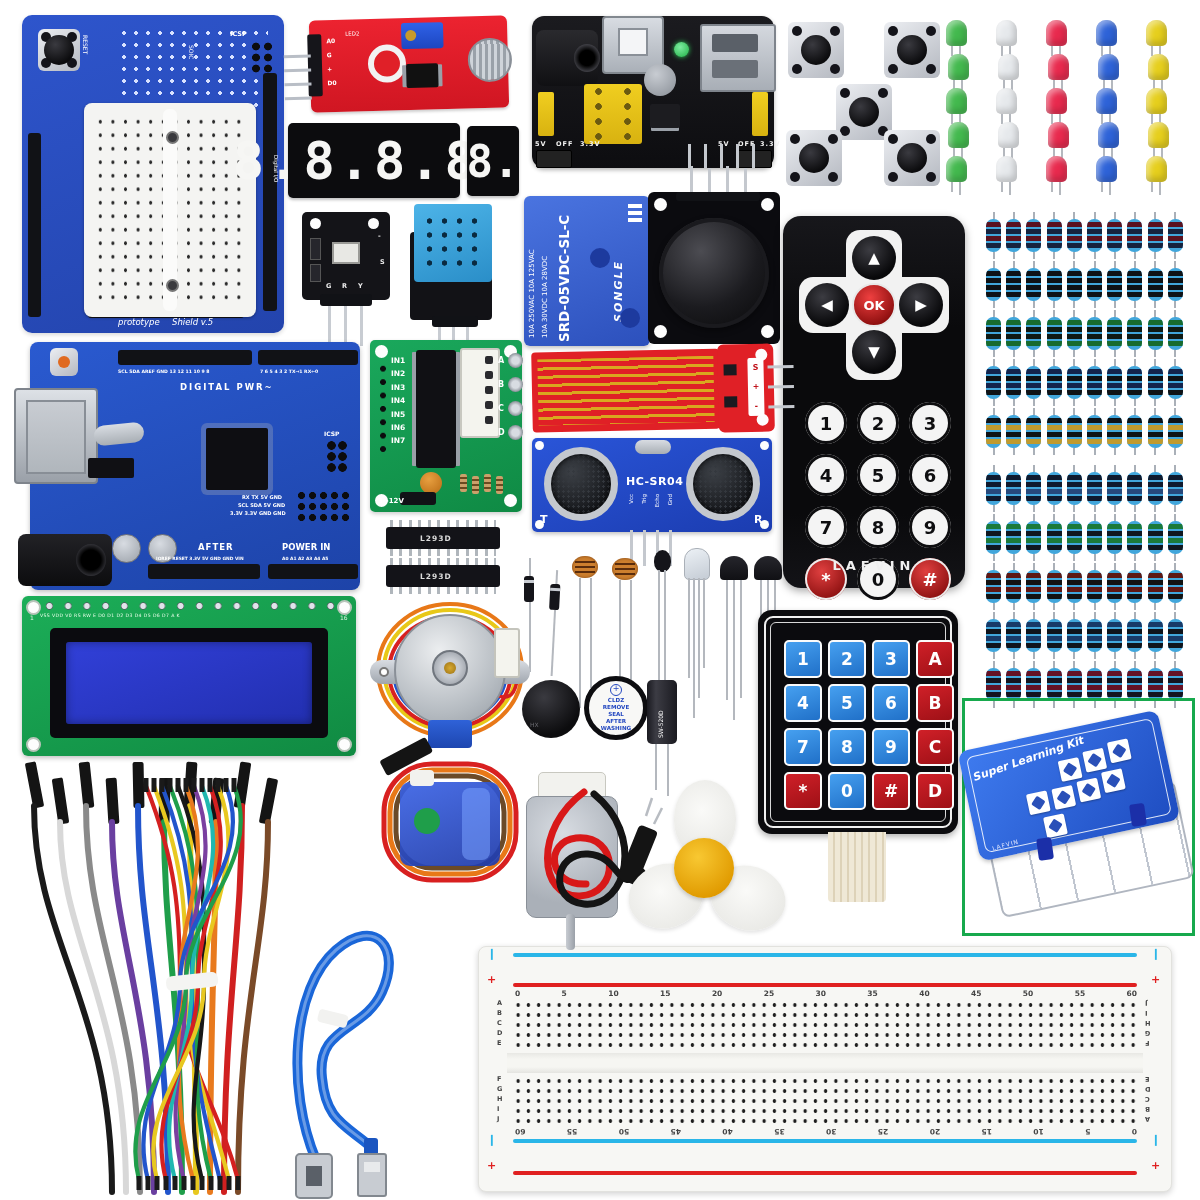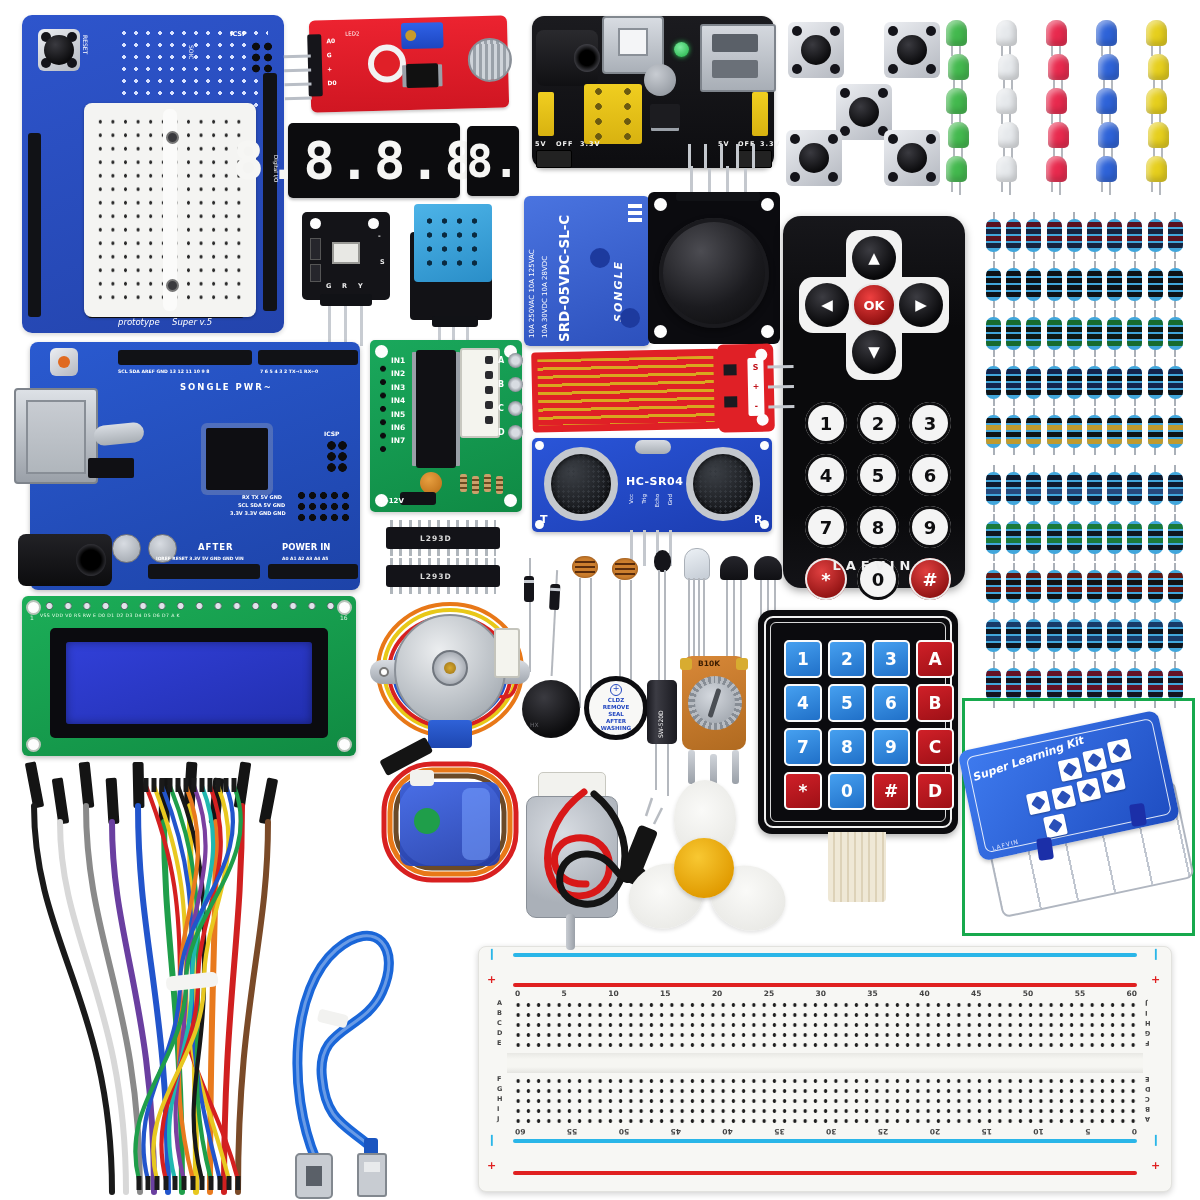--- a/index.html
+++ b/index.html
@@ -221,21 +221,21 @@
     <div class="c hdr" style="left:241px;top:58px;width:14px;height:238px;"></div>
     <div class="c hdr" style="left:66px;top:289px;width:156px;height:14px;"></div>
     <div class="c tx" style="left:250px;top:140px;font-size:5.5px;writing-mode:vertical-rl;">Digital I/O</div>
     <div class="c mbb">
       <div class="c mbbholes"></div>
       <div class="c chan"></div>
       <div class="c scr" style="left:82px;top:28px;"></div>
       <div class="c scr" style="left:82px;top:176px;"></div>
     </div>
     <div class="c tx" style="left:96px;top:303px;font-size:8.5px;font-style:italic;">prototype</div>
-    <div class="c tx" style="left:150px;top:303px;font-size:8.5px;font-style:italic;">Super v.5</div>
+    <div class="c tx" style="left:150px;top:303px;font-size:8.5px;font-style:italic;">Shield v.5</div>
   </div>
 
   <div class="c mic">
     <div class="c pb"></div>
     <div class="c pins">
         <i style="top:18px;"></i>
         <i style="top:32px;"></i>
         <i style="top:46px;"></i>
         <i style="top:60px;"></i>
       </div>
@@ -1557,21 +1557,21 @@
     </div>
 
   <div class="c ard">
     <div class="c tact" style="left:20px;top:6px;width:28px;height:28px;">
         <b style="width:12px;height:12px;margin:-6px 0 0 -6px;background:#e06a20;"></b>
       </div>
     <div class="c hdr" style="left:88px;top:8px;width:134px;height:15px;"></div>
     <div class="c hdr" style="left:228px;top:8px;width:100px;height:15px;"></div>
     <div class="c silk" style="left:88px;top:27px;font-size:4.6px;width:140px;">SCL SDA AREF GND 13 12 11 10 9 8</div>
     <div class="c silk" style="left:230px;top:27px;font-size:4.6px;width:100px;">7 6 5 4 3 2 TX→1 RX←0</div>
-    <div class="c silk" style="left:150px;top:40px;font-size:8.5px;letter-spacing:2px;">SONGLE  PWR~</div>
+    <div class="c silk" style="left:150px;top:40px;font-size:8.5px;letter-spacing:2px;">DIGITAL  PWR~</div>
     <div class="c usb">
         <i></i>
       </div>
     <div class="c jack">
         <i></i>
       </div>
     <div class="c xtal"></div>
     <div class="c soic"></div>
     <div class="c ic"></div>
     <div class="c silk" style="left:294px;top:88px;font-size:6px;">ICSP</div>
@@ -1791,33 +1791,20 @@
     <div class="t">CLDZ</div>
     <div class="t">REMOVE</div>
     <div class="t">SEAL</div>
     <div class="t">AFTER</div>
     <div class="t">WASHING</div>
   </div>
   <div class="c tilt">
     <div class="vtx" style="position:absolute;left:10px;top:6px;font-size:6px;height:52px;">SW-520D</div>
     <div class="leg" style="left:8px;top:64px;height:46px;"></div>
       <div class="leg" style="left:20px;top:64px;height:52px;"></div>
-  </div>
-  <div class="c pot">
-    <div class="c plate"></div>
-    <div class="c ear" style="left:0;"></div>
-    <div class="c ear" style="left:56px;"></div>
-    <div class="c" style="left:18px;top:17px;font-size:7.5px;font-weight:bold;color:#3a1c00;">B10K</div>
-    <div class="c knob">
-        <i></i>
-        <b></b>
-      </div>
-    <div class="pleg" style="left:8px;"></div>
-    <div class="pleg" style="left:30px;top:112px;"></div>
-    <div class="pleg" style="left:52px;"></div>
   </div>
 
   <div class="c kpd" id="keypad">
       <div class="key kb" style="left: 26px; top: 30px;">1</div>
       <div class="key kb" style="left: 70px; top: 30px;">2</div>
       <div class="key kb" style="left: 114px; top: 30px;">3</div>
       <div class="key kr" style="left: 158px; top: 30px;">A</div>
       <div class="key kb" style="left: 26px; top: 74px;">4</div>
       <div class="key kb" style="left: 70px; top: 74px;">5</div>
       <div class="key kb" style="left: 114px; top: 74px;">6</div>

